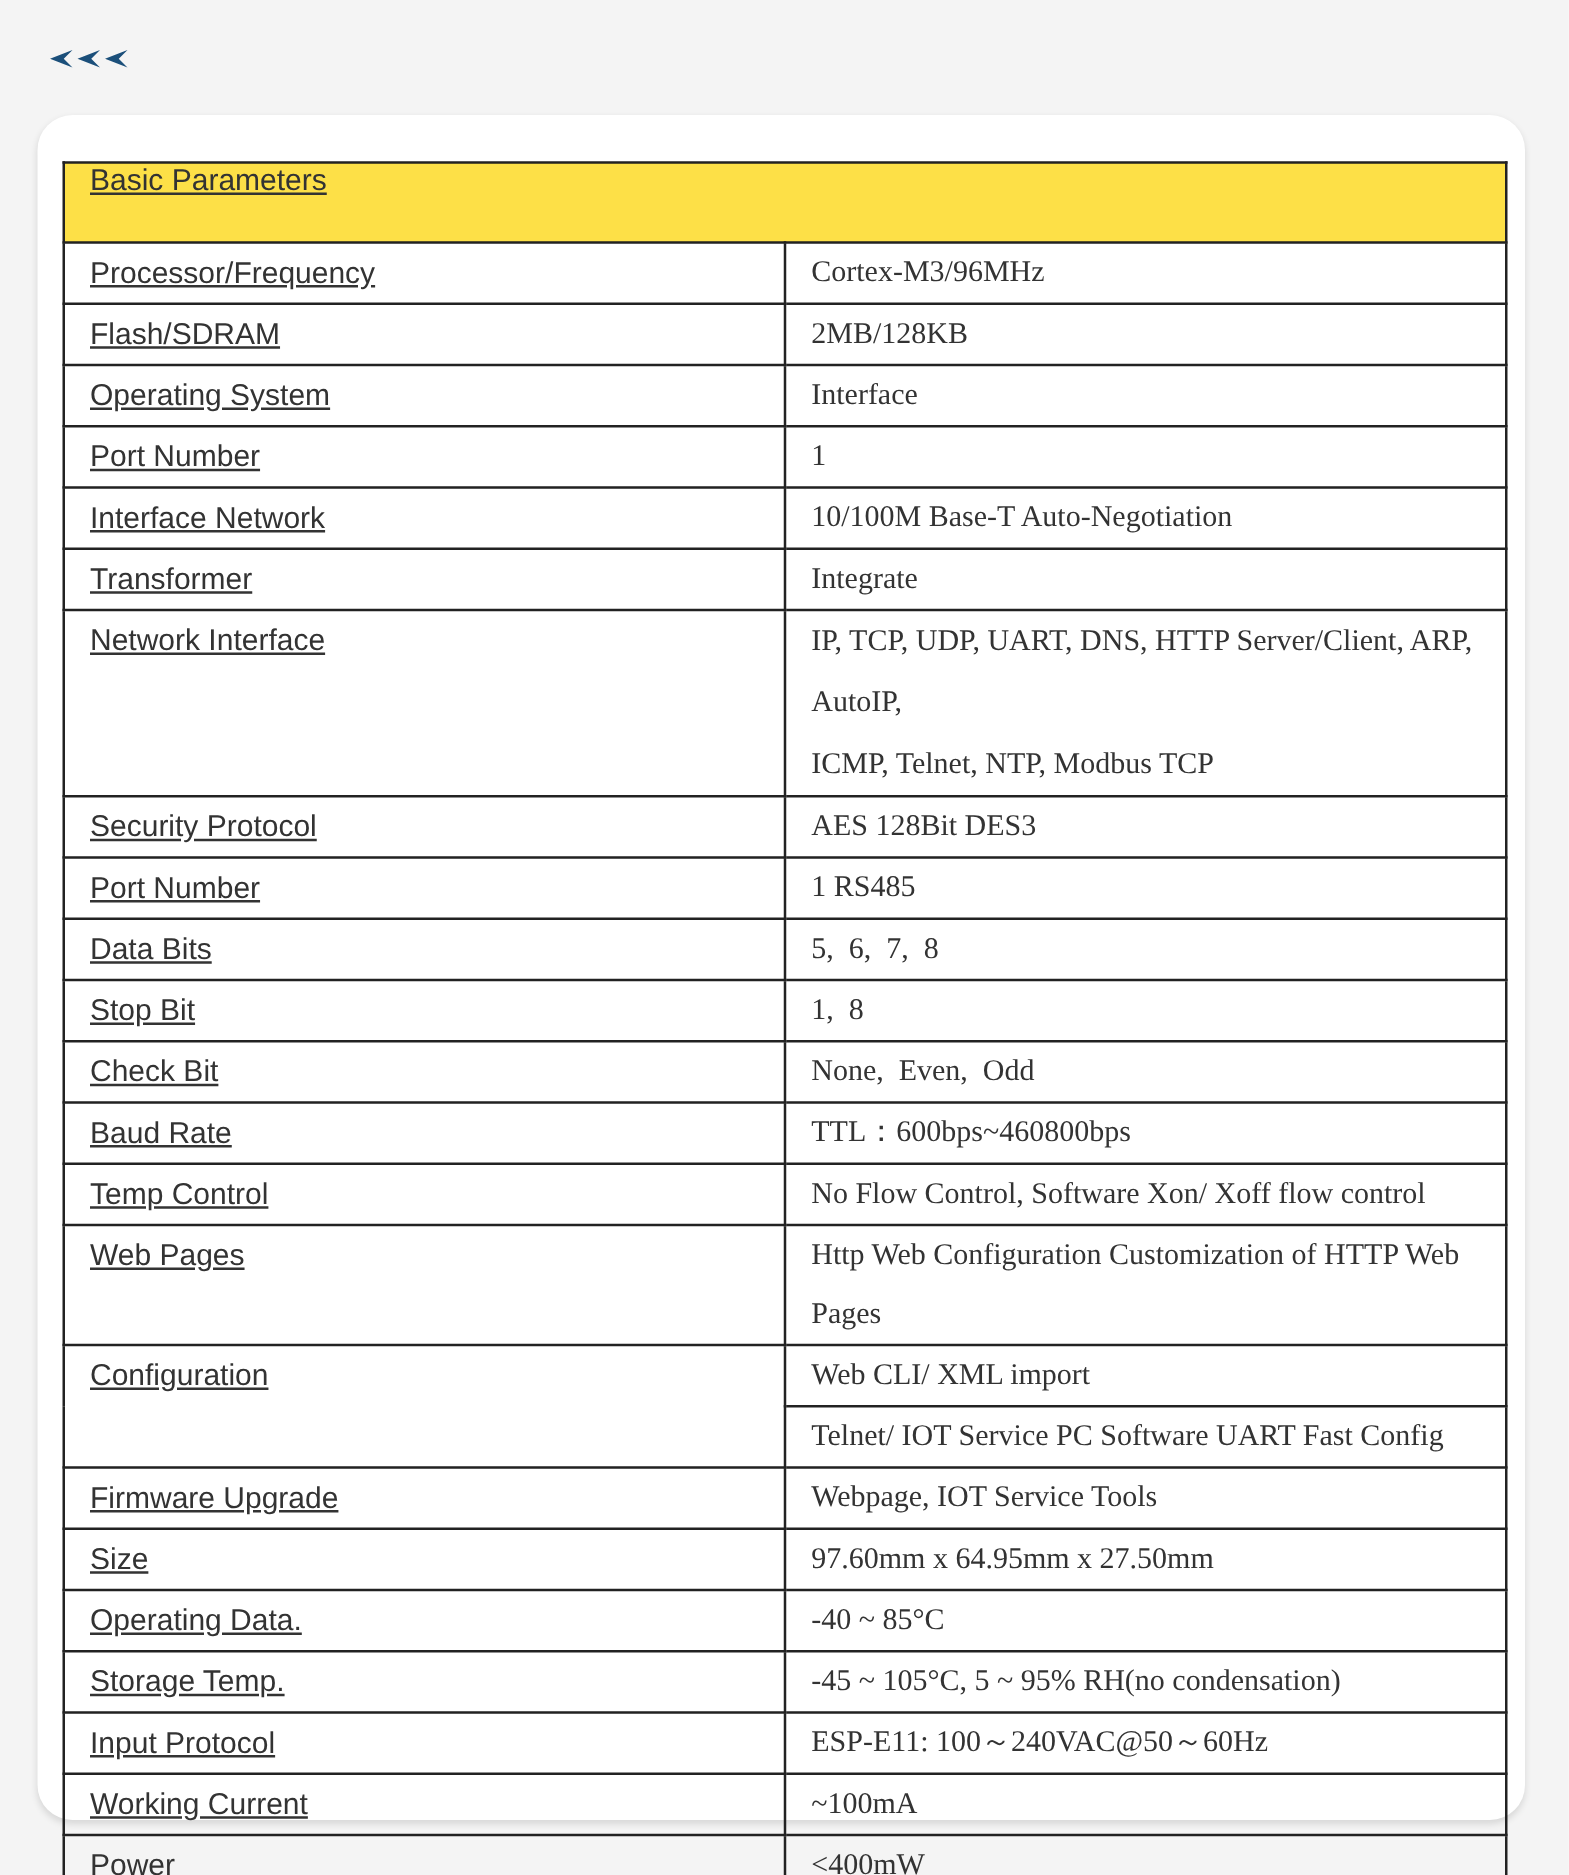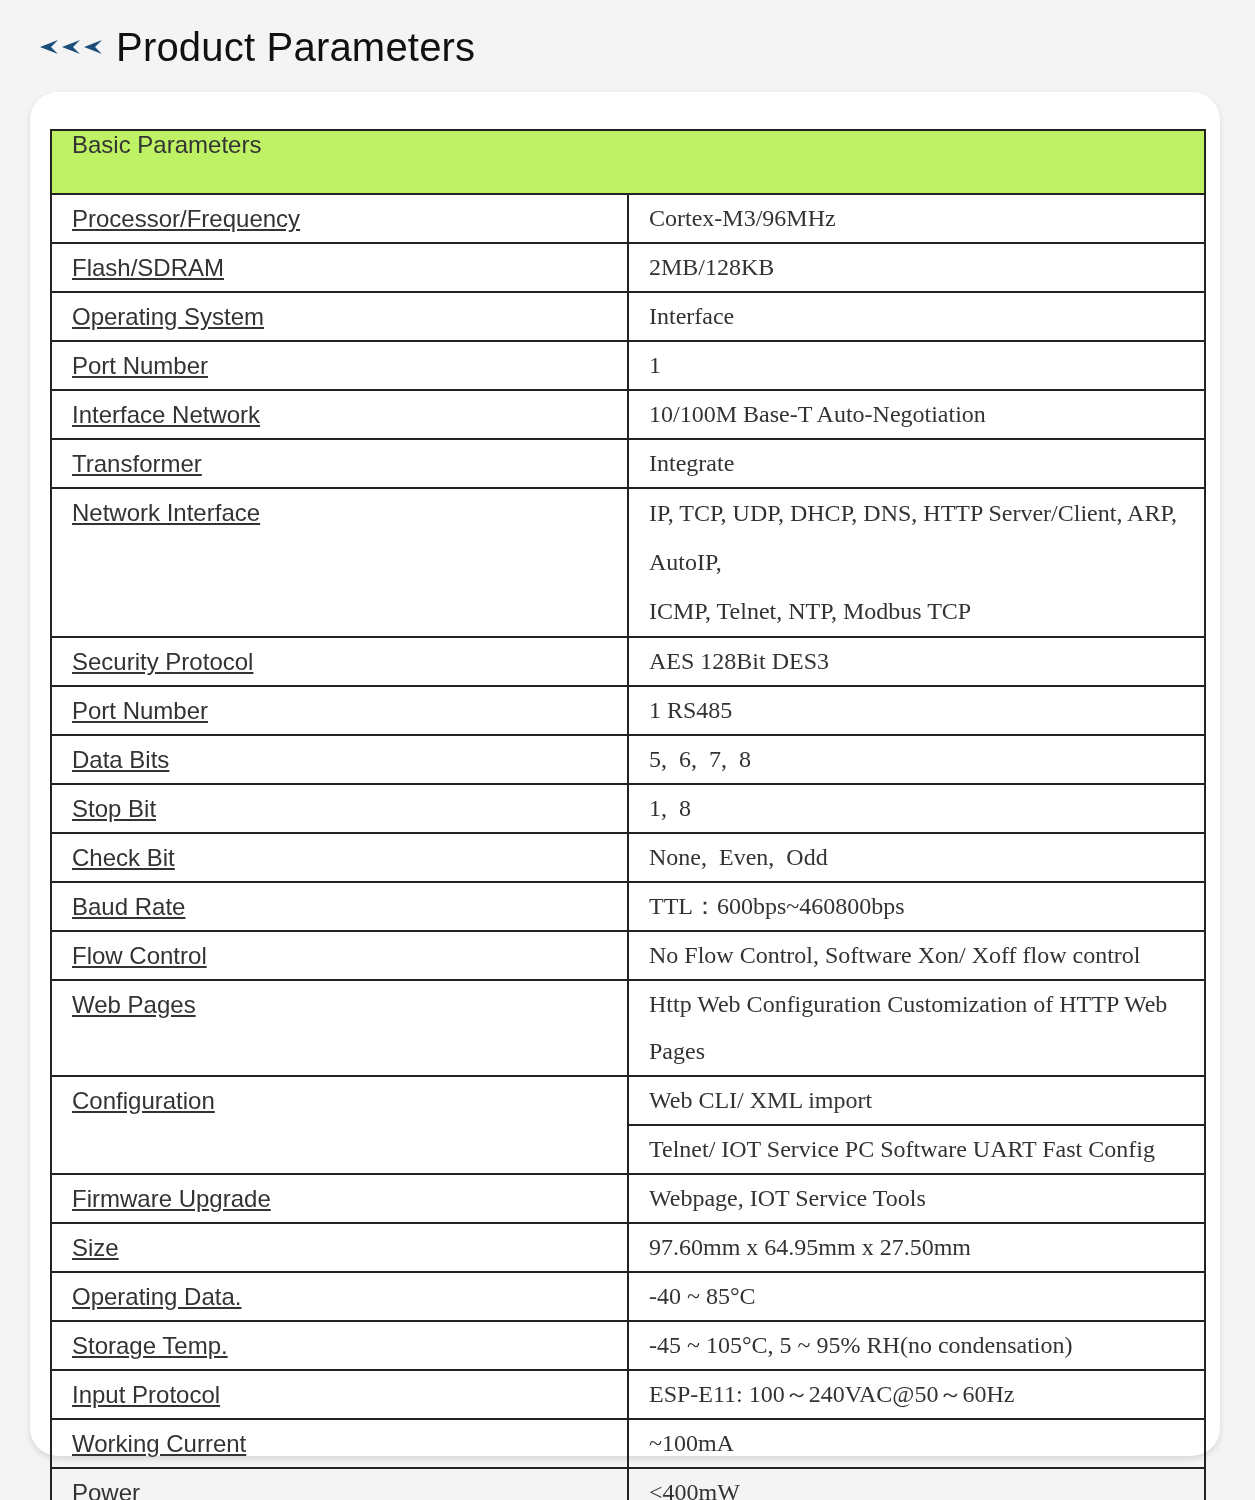--- a/index.html
+++ b/index.html
@@ -29,42 +29,41 @@
       width: 1156px; border-collapse: collapse;
       table-layout: fixed;
     }
     table.params td, table.params th {
       border: 2px solid #222;
       font-size: 24px; color: #333; font-weight: normal;
       text-align: left; vertical-align: top;
       padding: 0 0 0 20px;
     }
     th.section-header {
-      background: #bef264; color: #d8f6ff;
+      background: #fde047; color: #d8f6ff;
       font-size: 33px; height: 62px; vertical-align: middle;
-      padding-left: 18px; border-color: #1a3a55;
+      padding-left: 18px; border-color: #1a3a55; text-decoration: underline;
     }
     td.label { width: 295px; text-decoration: underline; }
     td.value { padding-left: 31px; font-family: Liberation Serif, serif; }
     tr.row td { height: 47px; line-height: 47px; }
     tr.row.tall td.value { line-height: 49px; height: 94px; }
     tr.row.tall td.label { line-height: 47px; }
   </style>
 </head>
 <body>
 
 <div class="page-header">
   <span class="arrows">
     <svg width="68" height="20" viewBox="0 0 68 20">
       <path d="M2 10 L20 3 L13 10 L20 17 Z" fill="#1b4f7a"></path>
       <path d="M24 10 L42 3 L35 10 L42 17 Z" fill="#1b4f7a"></path>
       <path d="M46 10 L64 3 L57 10 L64 17 Z" fill="#1b4f7a"></path>
     </svg>
   </span>
-  <span class="page-title">Product Parameters</span>
 </div>
 
 <div class="card">
   <table class="params">
     <thead>
       <tr>
         <th class="section-header" colspan="2">Basic Parameters</th>
       </tr>
     </thead>
     <tbody>
@@ -88,21 +87,21 @@
         <td class="label">Interface Network</td>
         <td class="value">10/100M Base-T Auto-Negotiation</td>
       </tr>
       <tr class="row">
         <td class="label">Transformer</td>
         <td class="value">Integrate</td>
       </tr>
       <tr class="row tall">
         <td class="label">Network Interface</td>
         <td class="value">
-          <div>IP, TCP, UDP, DHCP, DNS, HTTP Server/Client, ARP, AutoIP,</div>
+          <div>IP, TCP, UDP, UART, DNS, HTTP Server/Client, ARP, AutoIP,</div>
           <div>ICMP, Telnet, NTP, Modbus TCP</div>
         </td>
       </tr>
       <tr class="row">
         <td class="label">Security Protocol</td>
         <td class="value">AES 128Bit DES3</td>
       </tr>
       <tr class="row">
         <td class="label">Port Number</td>
         <td class="value">1 RS485</td>
@@ -117,21 +116,21 @@
       </tr>
       <tr class="row">
         <td class="label">Check Bit</td>
         <td class="value" style="white-space:pre">None,  Even,  Odd</td>
       </tr>
       <tr class="row">
         <td class="label">Baud Rate</td>
         <td class="value">TTL：600bps~460800bps</td>
       </tr>
       <tr class="row">
-        <td class="label">Flow Control</td>
+        <td class="label">Temp Control</td>
         <td class="value">No Flow Control, Software Xon/ Xoff flow control</td>
       </tr>
       <tr class="row">
         <td class="label">Web Pages</td>
         <td class="value">Http Web Configuration Customization of HTTP Web Pages</td>
       </tr>
       <tr class="row">
         <td class="label" rowspan="2">Configuration</td>
         <td class="value">Web CLI/ XML import</td>
       </tr>

